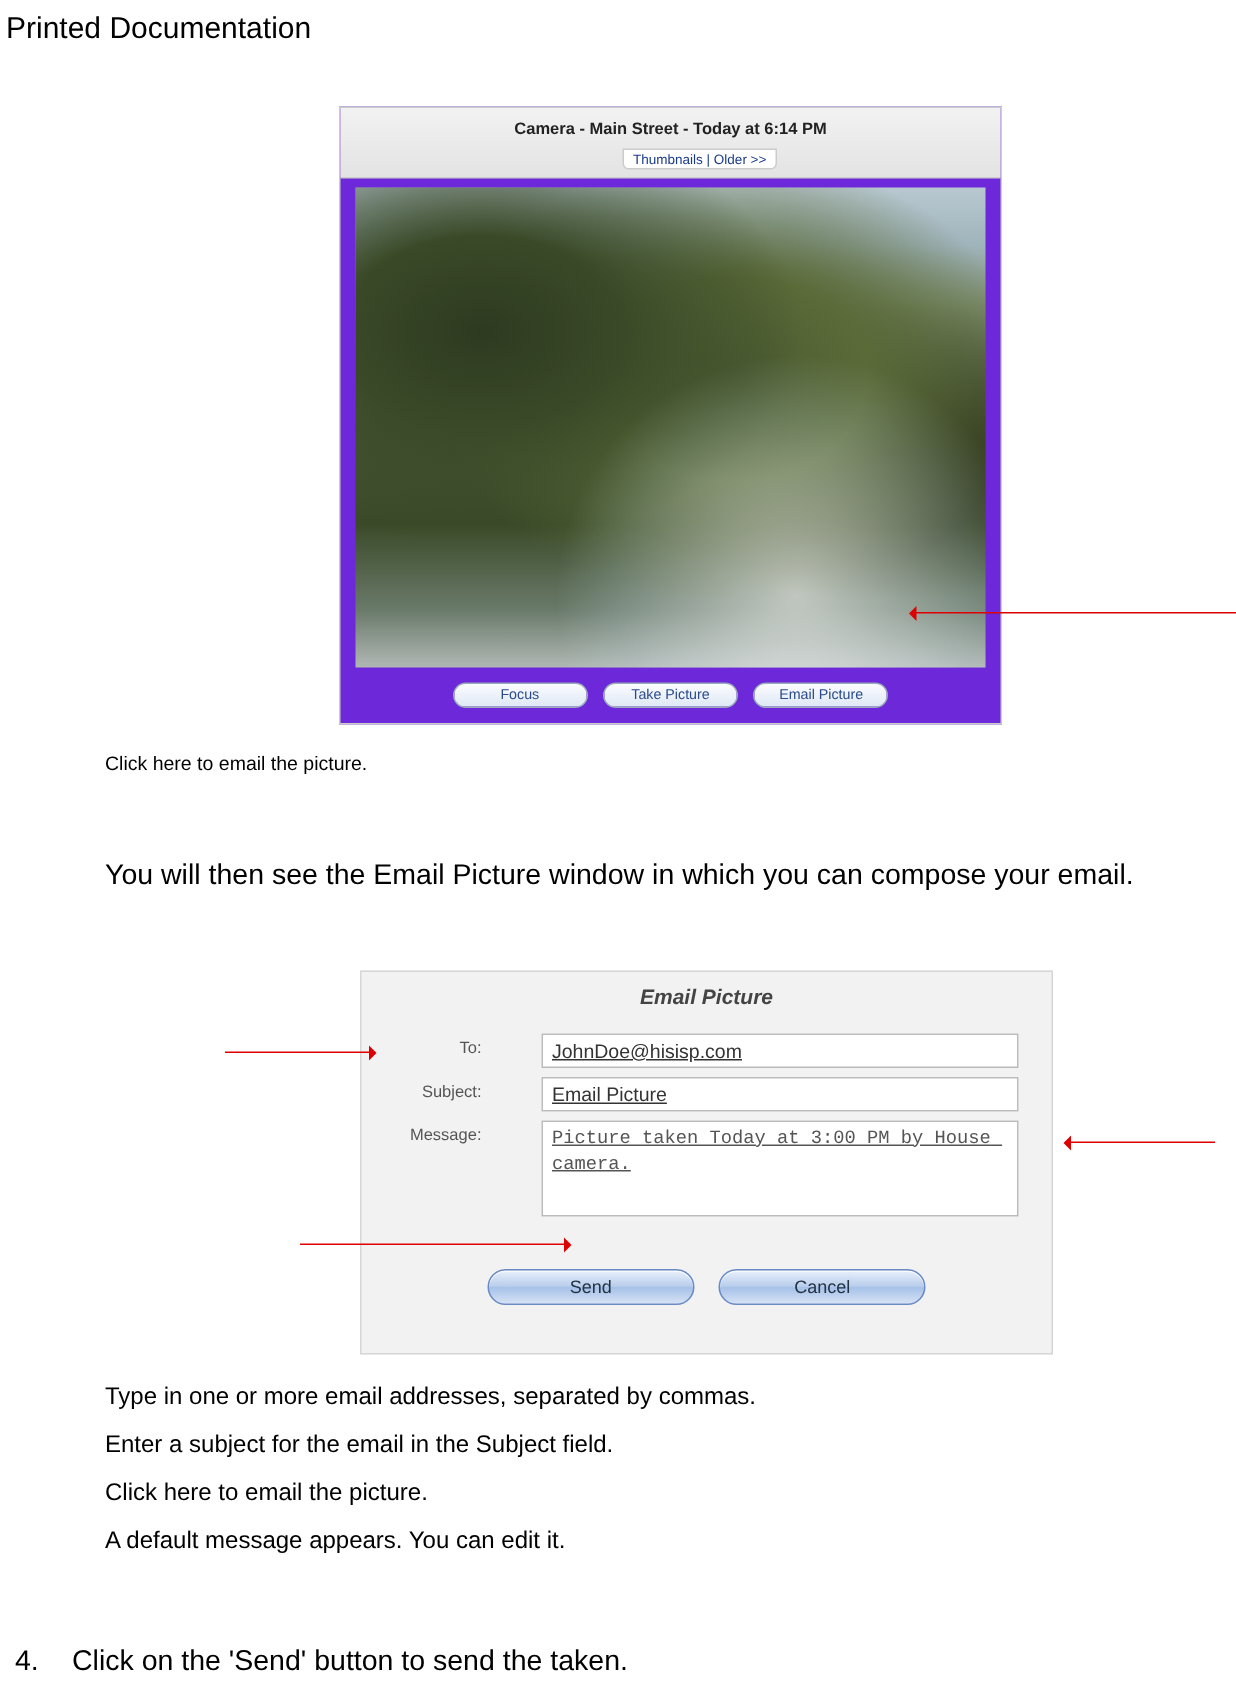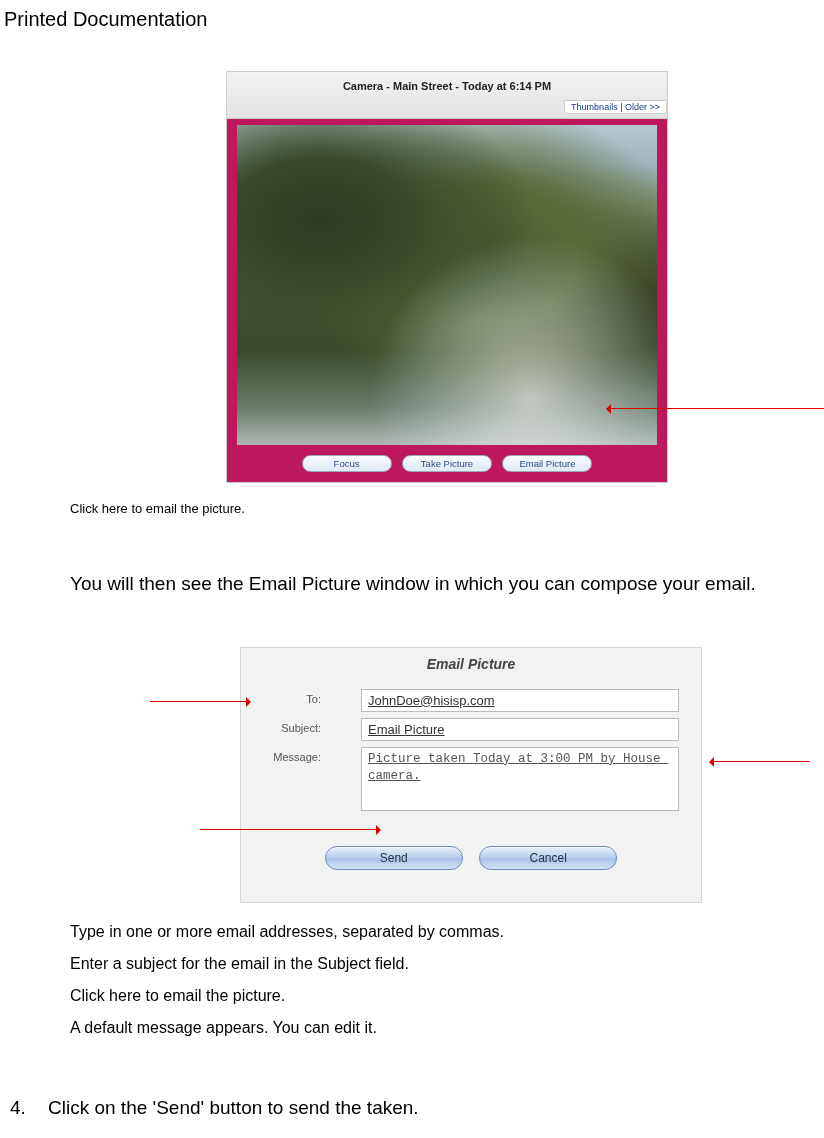--- a/index.html
+++ b/index.html
@@ -19,36 +19,36 @@
   }
   .content {
     margin-left: 70px;
   }
 
   
   .camera-window {
     width: 440px;
     margin: 0 auto 18px auto;
     border: 1px solid #ccc;
-    background: #be185d;
+    background: #6d28d9;
     position: relative;
   }
   .camera-titlebar {
     background: linear-gradient(#f2f2f2,#e3e3e3);
     border-bottom: 1px solid #ccc;
     text-align: center;
     padding: 4px 0;
   }
   .camera-titlebar .t {
     font-size: 11px;
     font-weight: bold;
     color: #222;
   }
   .camera-navbar {
-    text-align: right;
+    text-align: center;
     margin-top: 2px;
     margin-left: 39px;
   }
   .camera-navbar .nav {
     display: inline-block;
     font-size: 9px;
     color: #1a3a8a;
     background: #fff;
     border: 1px solid #ccc;
     border-radius: 0 0 4px 4px;

